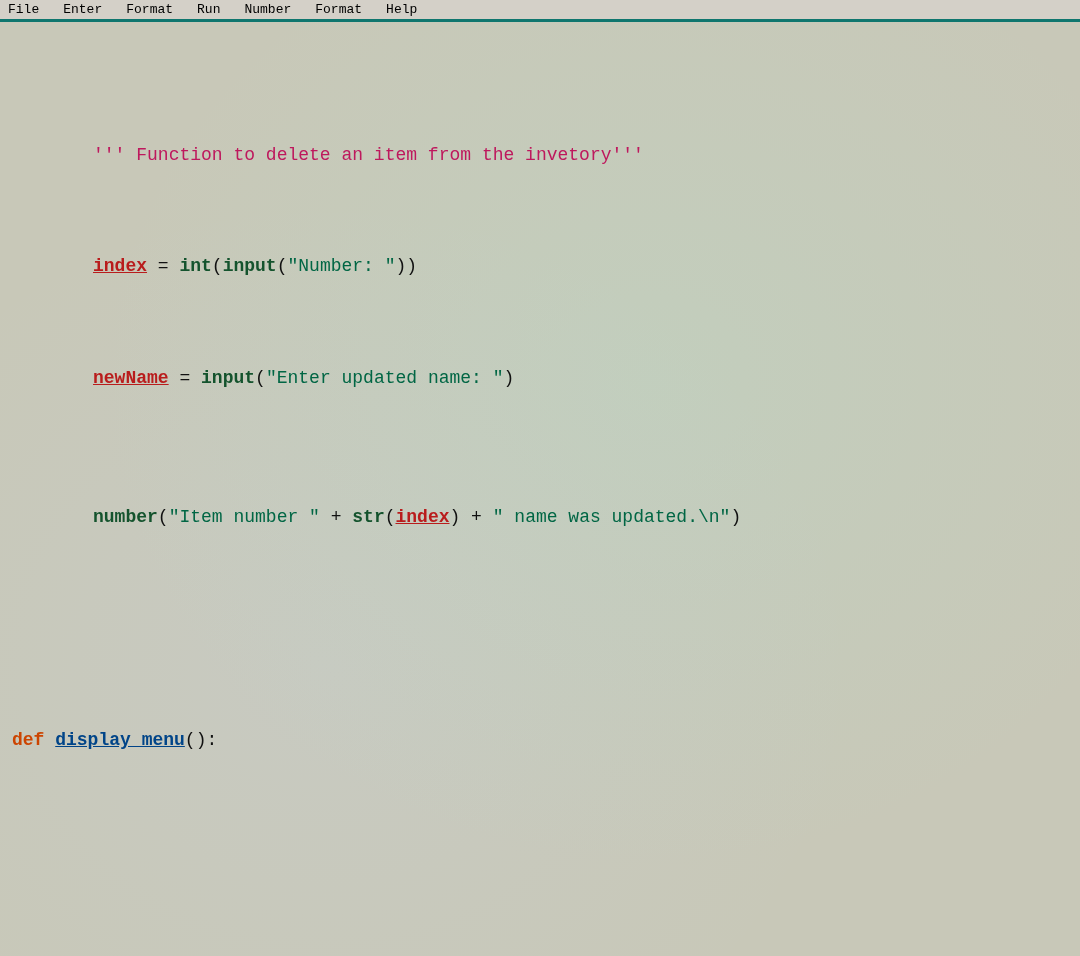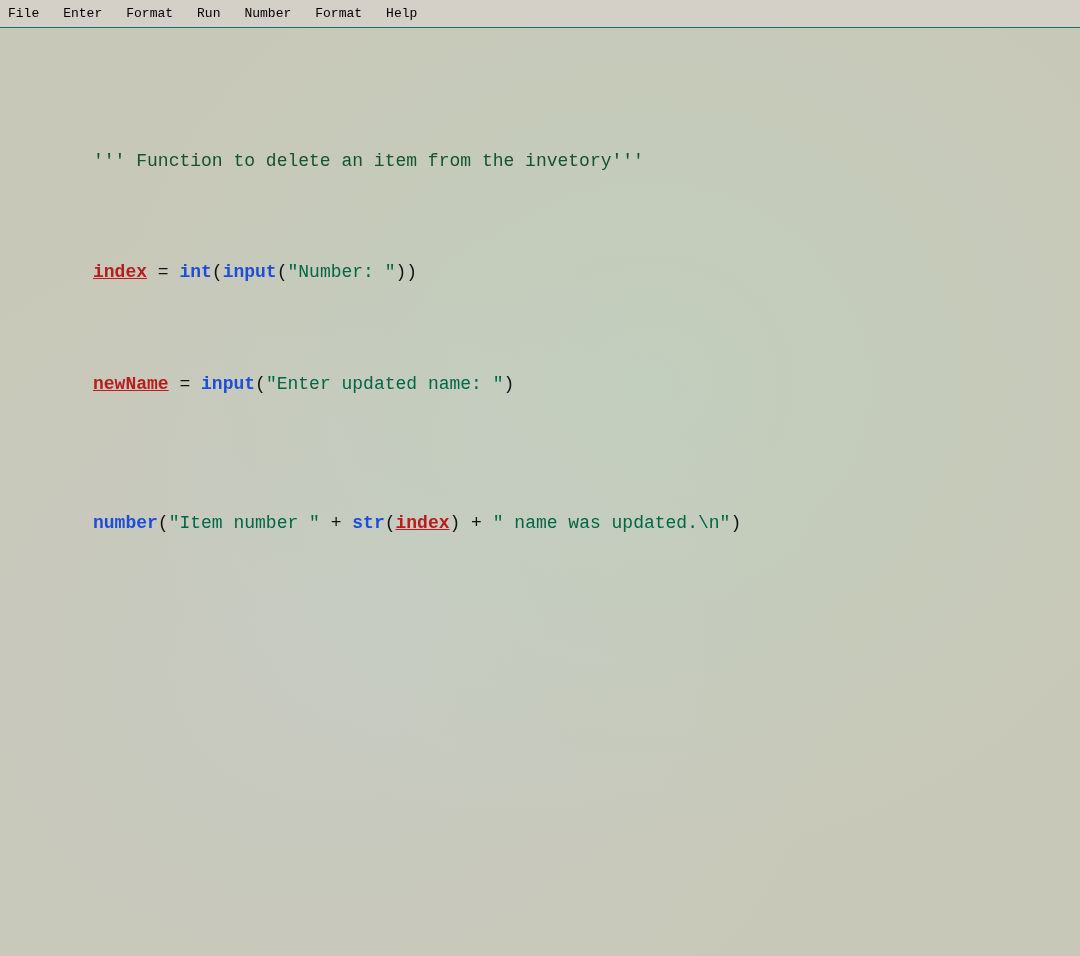--- a/index.html
+++ b/index.html
@@ -32,29 +32,29 @@
       top: 0; left: 0; right: 0; bottom: 0;
       background: 
         radial-gradient(ellipse at 60% 40%, rgba(180,220,200,0.3) 0%, transparent 60%),
         radial-gradient(ellipse at 30% 70%, rgba(200,210,230,0.2) 0%, transparent 50%);
       pointer-events: none;
       z-index: 0;
     }
 
     .menubar {
       background: #d4d0c8;
-      border-bottom: 1px solid #0f766e;
+      border-bottom: 3px solid #0f766e;
       padding: 2px 4px;
       font-size: 13px;
       color: #000;
       display: flex;
       gap: 16px;
       position: relative;
       z-index: 1;
-      height: 28px;
+      height: 22px;
       align-items: center;
     }
 
     .menu-item {
       cursor: pointer;
       padding: 0 4px;
     }
 
     .code-area {
       position: relative;
@@ -62,23 +62,23 @@
       padding: 8px 12px;
       font-size: 18px;
       line-height: 1.55;
       color: #111;
       white-space: pre;
     }
 
     
     .kw-def { color: #cc4400; font-weight: bold; }
     .fn-name { color: #004488; font-weight: bold; text-decoration: underline; }
-    .builtin { color: #1d4ed8; font-weight: bold; }
+    .builtin { color: #14532d; font-weight: bold; }
     .string { color: #006644; }
-    .docstring { color: #14532d; }
+    .docstring { color: #be185d; }
     .param { color: #222; font-style: italic; }
     .variable { color: #b91c1c; font-weight: bold; text-decoration: underline; }
 
     .code-line {
       display: block;
       min-height: 1.55em;
     }
 
     .indent1 { display: inline-block; width: 3.5ch; }
   </style>
@@ -103,20 +103,21 @@
     
     <span class="code-line"><span class="indent1"></span>    <span class="variable">index</span> = <span class="builtin">int</span>(<span class="builtin">input</span>(<span class="string">"Number: "</span>))</span>
     
     <span class="code-line"><span class="indent1"></span>    <span class="variable">newName</span> = <span class="builtin">input</span>(<span class="string">"Enter updated name: "</span>)</span>
     
     
     <span class="code-line"><span class="indent1"></span>    <span class="builtin">number</span>(<span class="string">"Item number "</span> + <span class="builtin">str</span>(<span class="variable">index</span>) + <span class="string">" name was updated.\n"</span>)</span>
     
     <span class="code-line"> </span>
     
+    <span class="code-line"><span class="kw-def">def</span> <span class="fn-name">display_menu</span>():</span>
     
     
     
     
     
     
     
     
     
     

